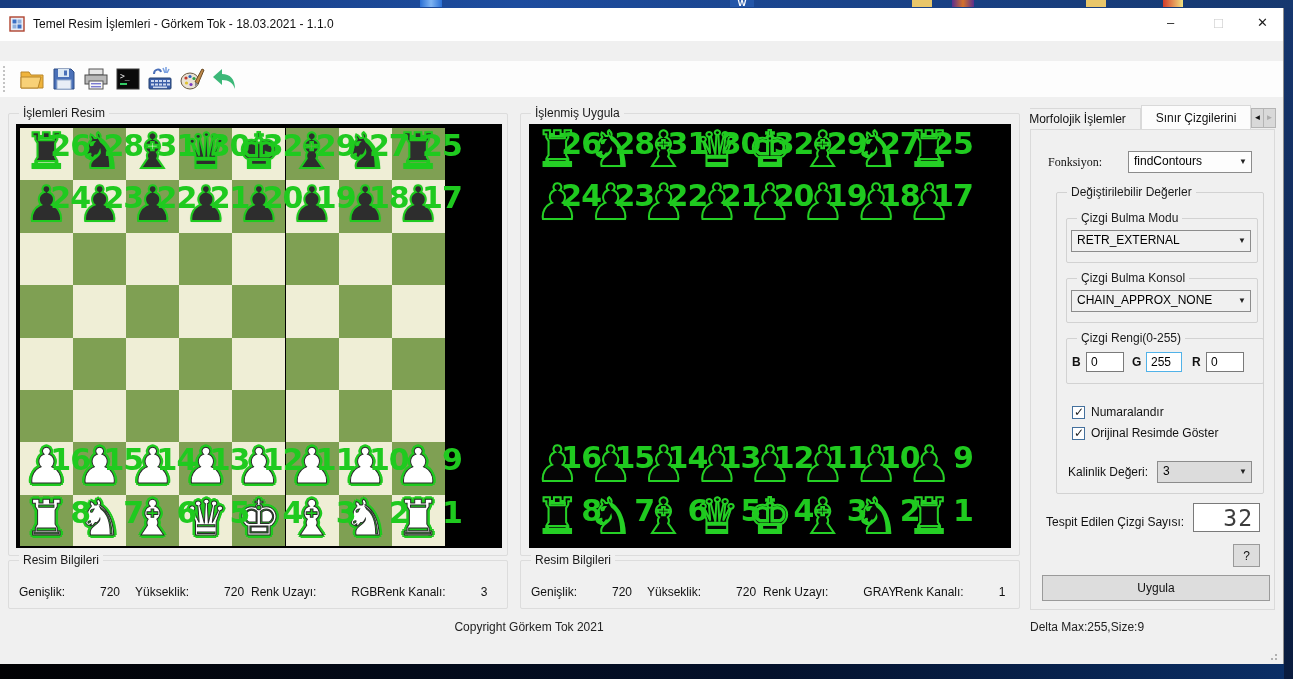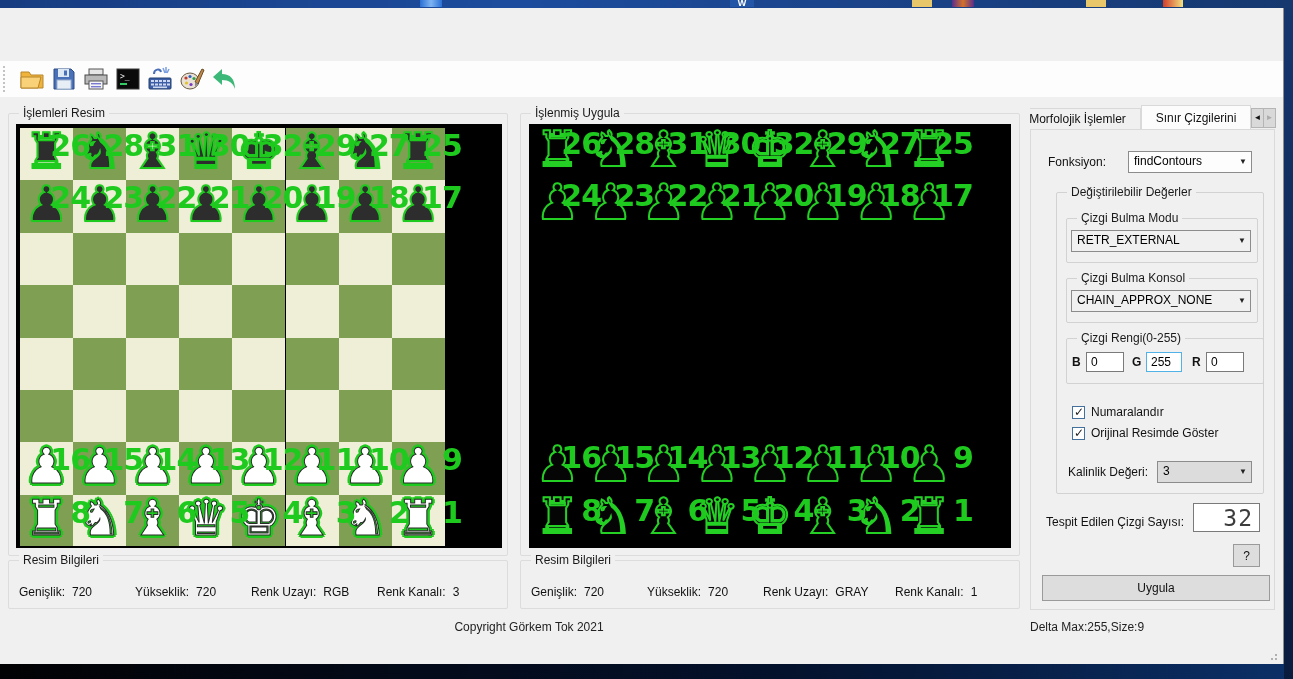--- a/index.html
+++ b/index.html
@@ -38,21 +38,21 @@
         font-family:"DejaVu Sans",sans-serif;letter-spacing:-1px;}
   .orig .p-b{color:#2d2d2d;-webkit-text-stroke:2px #1fca1f;text-shadow:0 0 2px #1fca1f;}
   .orig .p-w{color:#ffffff;-webkit-text-stroke:1px #2a2a2a;
              text-shadow:2px 2px 0 #1fca1f,-2px 2px 0 #1fca1f,2px -2px 0 #1fca1f,-2px -2px 0 #1fca1f,0 3px 0 #1fca1f,0 -3px 0 #1fca1f,3px 0 0 #1fca1f,-3px 0 0 #1fca1f;}
   .proc .p-b{color:#020202;-webkit-text-stroke:2px #25d025;text-shadow:0 0 2px #0f8f0f;}
   .proc .p-w{color:#050505;-webkit-text-stroke:2px #25d025;text-shadow:0 0 1px rgba(255,255,255,.8);}
 
   .info-fields{position:absolute;left:10px;top:24px;display:flex;font-size:12px;color:#111;white-space:nowrap;}
   .pair{display:flex;}
   .il{margin-right:7px;}
-  .pair{width:116px;}
+  .pair{width:116px;gap:28px;}
   .copyright{position:absolute;font-size:12px;color:#222;}
 
   .sidebar{position:absolute;left:1030px;top:104px;width:246px;height:536px;overflow:hidden;}
   .tab{position:absolute;box-sizing:border-box;font-size:12px;color:#111;text-align:center;
        border:1px solid #d9d9d9;border-bottom:none;background:#f0f0f0;white-space:nowrap;overflow:hidden;}
   .tab.active{background:#fcfcfc;z-index:3;}
   .tabscroll{position:absolute;box-sizing:border-box;width:13px;height:20px;background:#d9d9d9;border:1px solid #b5b5b5;
              font-size:8px;text-align:center;line-height:18px;}
   .tabbody{position:absolute;left:0;top:25px;width:245px;height:481px;border:1px solid #dadada;background:#f0f0f0;box-sizing:border-box;}
 
@@ -87,20 +87,33 @@
   <div class="sliver" style="left:912px;width:20px;background:#e8c66a;"></div>
   <div class="sliver" style="left:952px;width:22px;background:linear-gradient(90deg,#5b2d8e,#d4722a,#5b2d8e);"></div>
   <div class="sliver" style="left:1086px;width:20px;background:#e8c66a;"></div>
   <div class="sliver" style="left:1163px;width:20px;background:linear-gradient(90deg,#d43b2a,#f2e27f);"></div>
 </div>
 <div class="strip-right"></div>
 <div class="strip-bottom"></div>
 
 <div class="window">
 
+  <div class="titlebar">
+    <svg class="app-icon" viewBox="0 0 16 16">
+      <rect x="1" y="1" width="14" height="14" fill="#e8eef8" stroke="#b0442f" stroke-width="1.4"></rect>
+      <rect x="3.5" y="3.5" width="4" height="4" fill="#3a6fc4"></rect>
+        <rect x="8.5" y="3.5" width="4" height="4" fill="#8fb0dd"></rect>
+      <rect x="3.5" y="8.5" width="4" height="4" fill="#8fb0dd"></rect>
+        <rect x="8.5" y="8.5" width="4" height="4" fill="#3a6fc4"></rect>
+    </svg>
+    <span class="title-text">Temel Resim İşlemleri - Görkem Tok - 18.03.2021 - 1.1.0</span>
+    <span class="winbtn" style="left:1148px;color:#222;">–</span>
+    <span class="winbtn" style="left:1196px;color:#c9c9c9;font-size:15px;">□</span>
+    <span class="winbtn" style="left:1240px;color:#1a1a1a;">✕</span>
+  </div>
 
 
   <div class="toolbar">
     <div class="tb-grip"></div>
     <div class="tb-btn">
       <svg width="26" height="24" viewBox="0 0 26 24">
         <path d="M2 5 L10 5 L12 8 L24 8 L24 21 L2 21 Z" fill="#f0b43c" stroke="#b8862a"></path>
         <path d="M2 10 L22 10 L19 21 L2 21 Z" fill="#f8d178" stroke="#b8862a"></path>
       </svg>
     </div>
@@ -554,21 +567,21 @@
 <div class="copyright" style="left:379px;top:620px;width:300px;text-align:center;">Copyright Görkem Tok 2021</div>
 
 <div class="sidebar">
   <div class="tab" style="left:-16px;top:4px;width:127px;height:21px;line-height:21px;">Morfolojik İşlemler</div>
   <div class="tab active" style="left:111px;top:1px;width:110px;height:24px;line-height:24px;">Sınır Çizgilerini</div>
   <div class="tabscroll" style="left:221px;top:4px;color:#111;">◄</div>
   <div class="tabscroll" style="left:233px;top:4px;color:#ababab;">►</div>
   <div class="tabbody"></div>
 </div>
 
-<span class="label" style="left:1048px;top:155px;">Fonksiyon:</span>
+<span class="label" style="left:1048px;top:155px;font-family:Liberation Serif, serif;">Fonksiyon:</span>
 <div class="combo" style="left:1128px;top:151px;width:124px;height:22px;background:#fdfdfd;">
   <span>findContours</span><span class="arrow">▼</span>
 </div>
 
 <div class="groupbox" style="left:1056px;top:192px;width:206px;height:300px;border-color:#d2d2d2;">
   <span class="gb-label">Değiştirilebilir Değerler</span>
 </div>
 
 <div class="groupbox" style="left:1066px;top:218px;width:190px;height:43px;border-color:#d2d2d2;">
   <span class="gb-label">Çizgi Bulma Modu</span>

